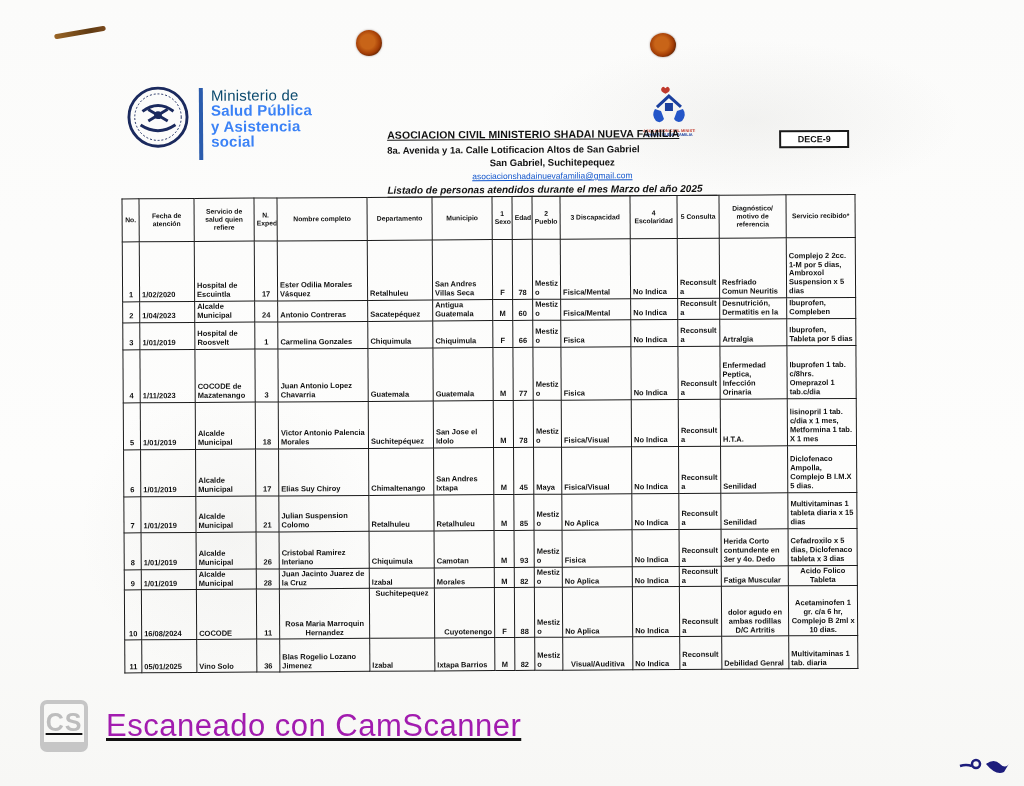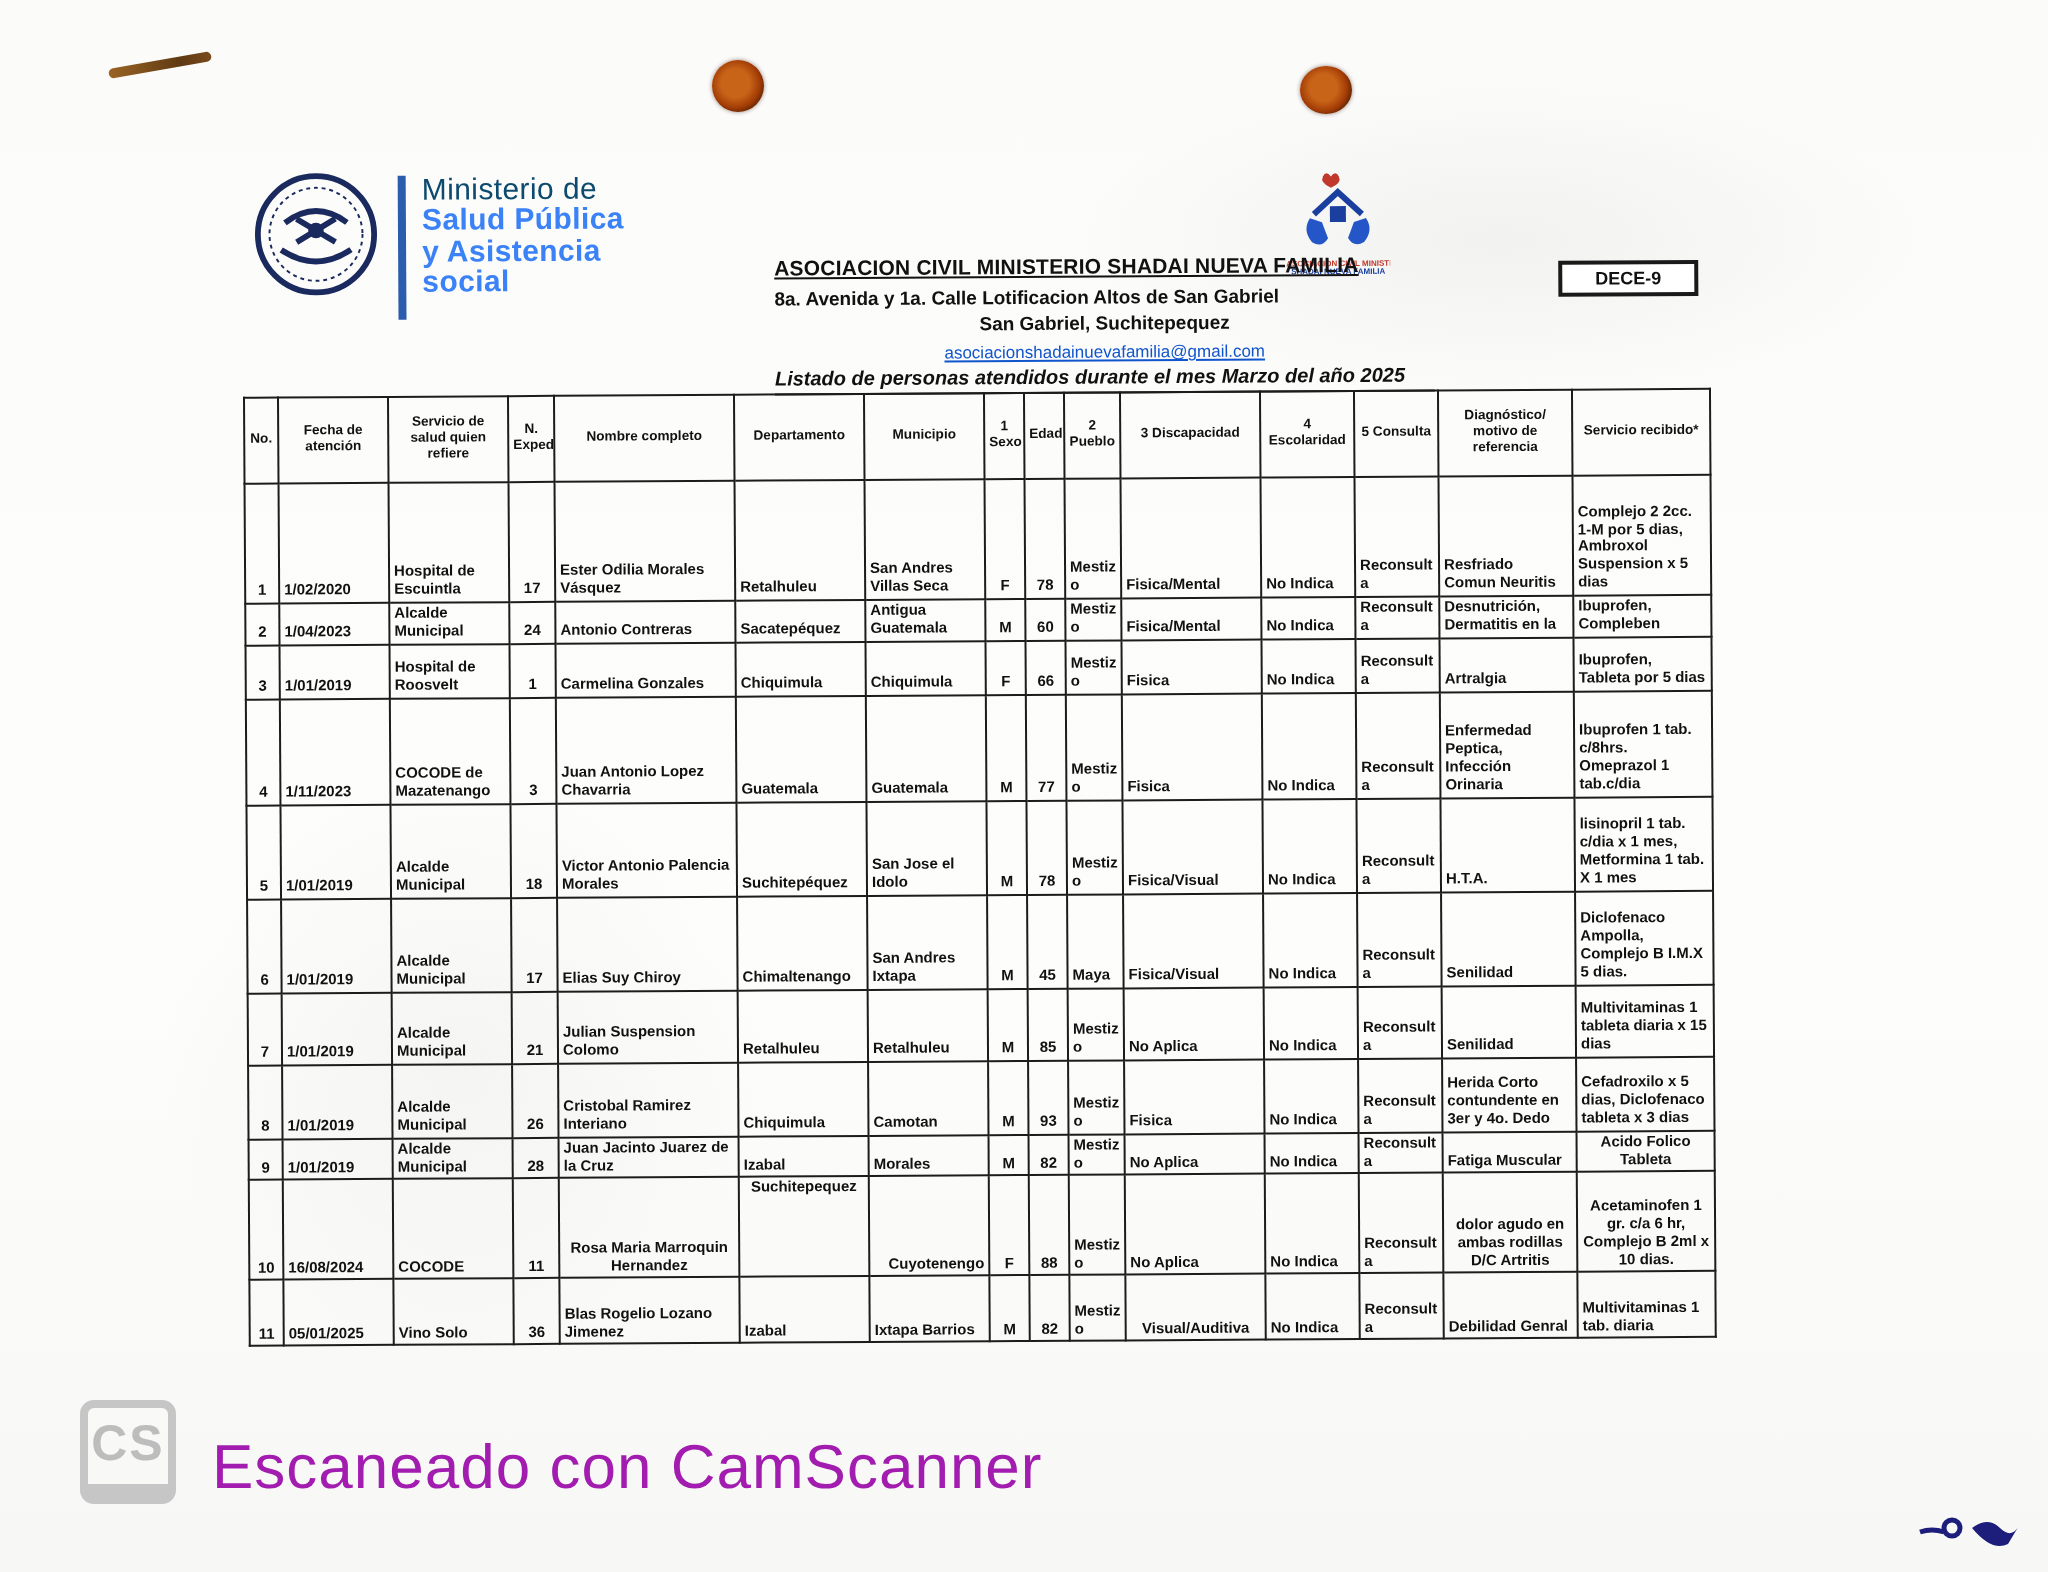--- a/index.html
+++ b/index.html
@@ -65,21 +65,21 @@
   tbody tr:nth-child(9){height:20px}
   tbody tr:nth-child(10){height:50px}
   tbody tr:nth-child(11){height:33px}
   tbody tr:nth-child(9) td.c14,tbody tr:nth-child(10) td.c13,tbody tr:nth-child(10) td.c14{text-align:center;}
   tbody tr:nth-child(10) td.c4{text-align:center;}
   tbody tr:nth-child(10) td.c5{vertical-align:top;text-align:center;}
   tbody tr:nth-child(10) td.c6{text-align:right;}
   tbody tr:nth-child(11) td.c10{text-align:center;}
 
   
-  .cam-footer{position:absolute;left:40px;top:700px;display:flex;align-items:flex-end;}
+  .cam-footer{position:absolute;left:40px;top:700px;display:flex;align-items:center;text-decoration:underline;}
   .cs-badge{width:40px;height:38px;border:4px solid #c6c6c6;border-bottom-width:10px;border-radius:7px;
     font-size:25px;font-weight:bold;color:#bdbdbd;text-align:center;line-height:36px;letter-spacing:1px;}
   .cam-text{font-size:31px;color:#a21caf;margin-left:18px;letter-spacing:.5px;}
 
   .ink-scribble{position:absolute;left:958px;top:752px;}
 </style>
 </head>
 <body>
 
 <div class="shade s1"></div>

